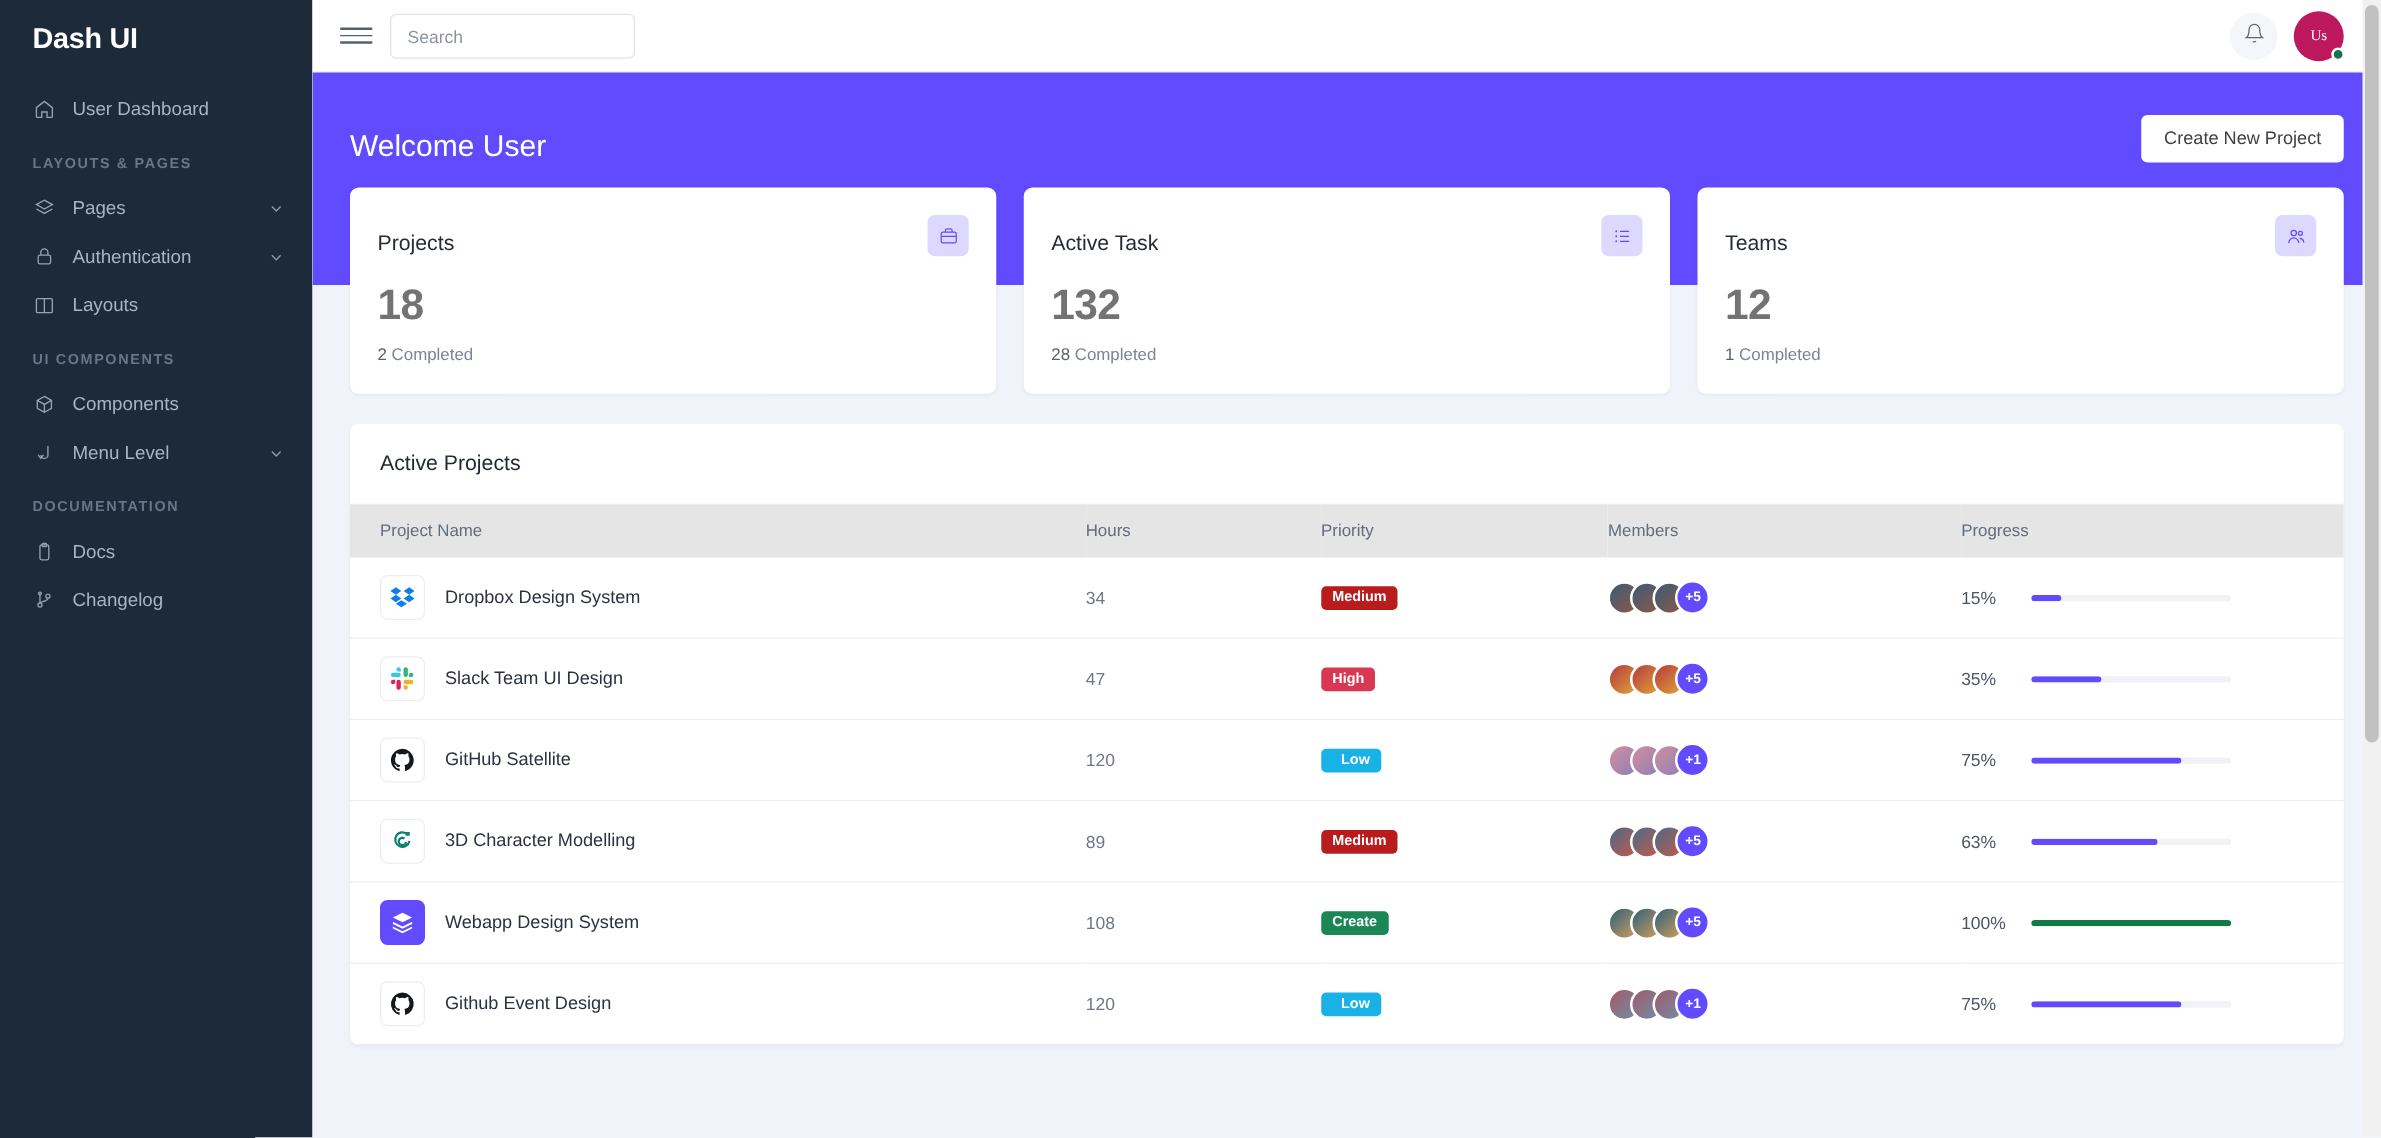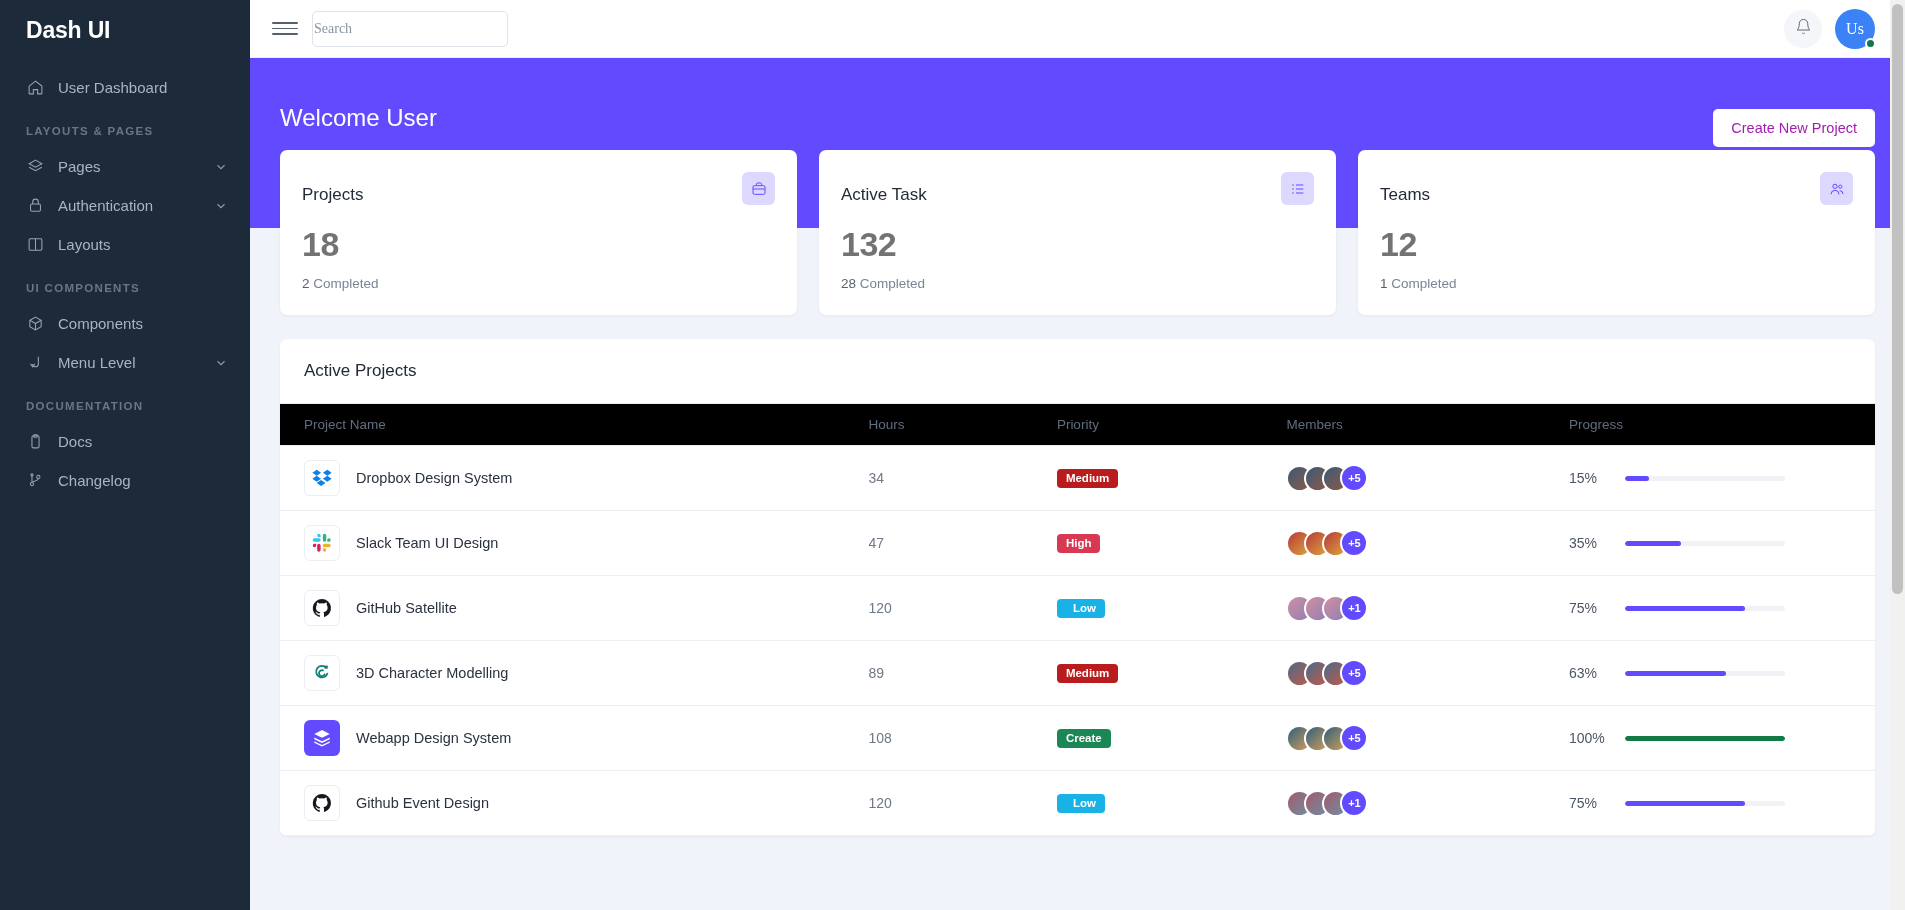--- a/index.html
+++ b/index.html
@@ -72,41 +72,41 @@
     width: 26px; height: 26px;
     display: flex; flex-direction: column; justify-content: center; gap: 4px;
     cursor: pointer;
     margin-right: 14px;
   }
   .hamburger span { display: block; height: 1.6px; background: #55606e; border-radius: 2px; }
   .search-input {
     width: 196px; height: 36px;
     border: 1px solid #dfe3ea;
     border-radius: 5px;
-    padding: 0 1px;
+    padding: 0 13px;
     font-size: 14px;
     color: #ec4899;
-    font-family: Liberation Serif, serif;
+    font-family: Liberation Sans, sans-serif;
     outline: none;
     background: #fff;
   }
   .search-input::placeholder { color: #8b949f; }
   .top-right { margin-left: auto; display: flex; align-items: center; gap: 13px; }
   .bell-btn {
     width: 38px; height: 38px; border-radius: 50%;
     background: #f4f6fa;
     display: flex; align-items: center; justify-content: center;
     cursor: pointer;
   }
   .bell-btn svg { width: 17px; height: 17px; stroke: #5c6470; fill: none; stroke-width: 1.4; }
   .avatar-wrap { position: relative; width: 40px; height: 40px; cursor: pointer; }
   .avatar {
     width: 40px; height: 40px; border-radius: 50%;
-    background: #3b82f6;
-    color: #fff; font-size: 16px; font-weight: 500;
+    background: #be185d;
+    color: #fff; font-size: 12px; font-weight: 500;
     display: flex; align-items: center; justify-content: center;
     font-family: "Liberation Serif", serif;
   }
   .avatar-dot {
     position: absolute; right: -1px; bottom: 0px;
     width: 11px; height: 11px; border-radius: 50%;
     background: #12754e; border: 2px solid #fff;
   }
 
   
@@ -115,27 +115,27 @@
     height: 170px;
     padding: 34px 30px 0 30px;
     display: flex; align-items: flex-start; justify-content: space-between;
   }
   .welcome-title {
     color: #ffffff; font-size: 24px; font-weight: 500;
     margin-top: 12px;
   }
   .create-btn {
     background: #ffffff;
-    color: #a21caf;
+    color: #404040;
     border: none; border-radius: 5px;
     height: 38px; padding: 0 18px;
     font-size: 14.5px;
     font-family: "Liberation Sans", sans-serif;
     cursor: pointer;
-    margin-top: 17px;
+    margin-top: 0;
   }
 
   
   .stats-row {
     display: flex; gap: 22px;
     padding: 0 30px;
     margin-top: -78px;
     position: relative; z-index: 5;
   }
   .stat-card {
@@ -164,21 +164,21 @@
     background: #ffffff;
     border-radius: 7px;
     box-shadow: 0 1px 3px rgba(20,30,60,.05);
     overflow: hidden;
   }
   .table-card-head {
     padding: 22px 24px;
     font-size: 17px; color: #222a36;
   }
   table { width: 100%; border-collapse: collapse; }
-  thead tr { background: #000000; }
+  thead tr { background: #e5e5e5; }
   th {
     text-align: left;
     font-size: 13.5px; font-weight: 400; color: #616d7e;
     padding: 13px 10px 13px 0;
     border-top: 1px solid #e9edf3;
     border-bottom: 1px solid #e9edf3;
   }
   th:first-child, td:first-child { padding-left: 24px; }
   td {
     padding: 14px 10px 14px 0;

